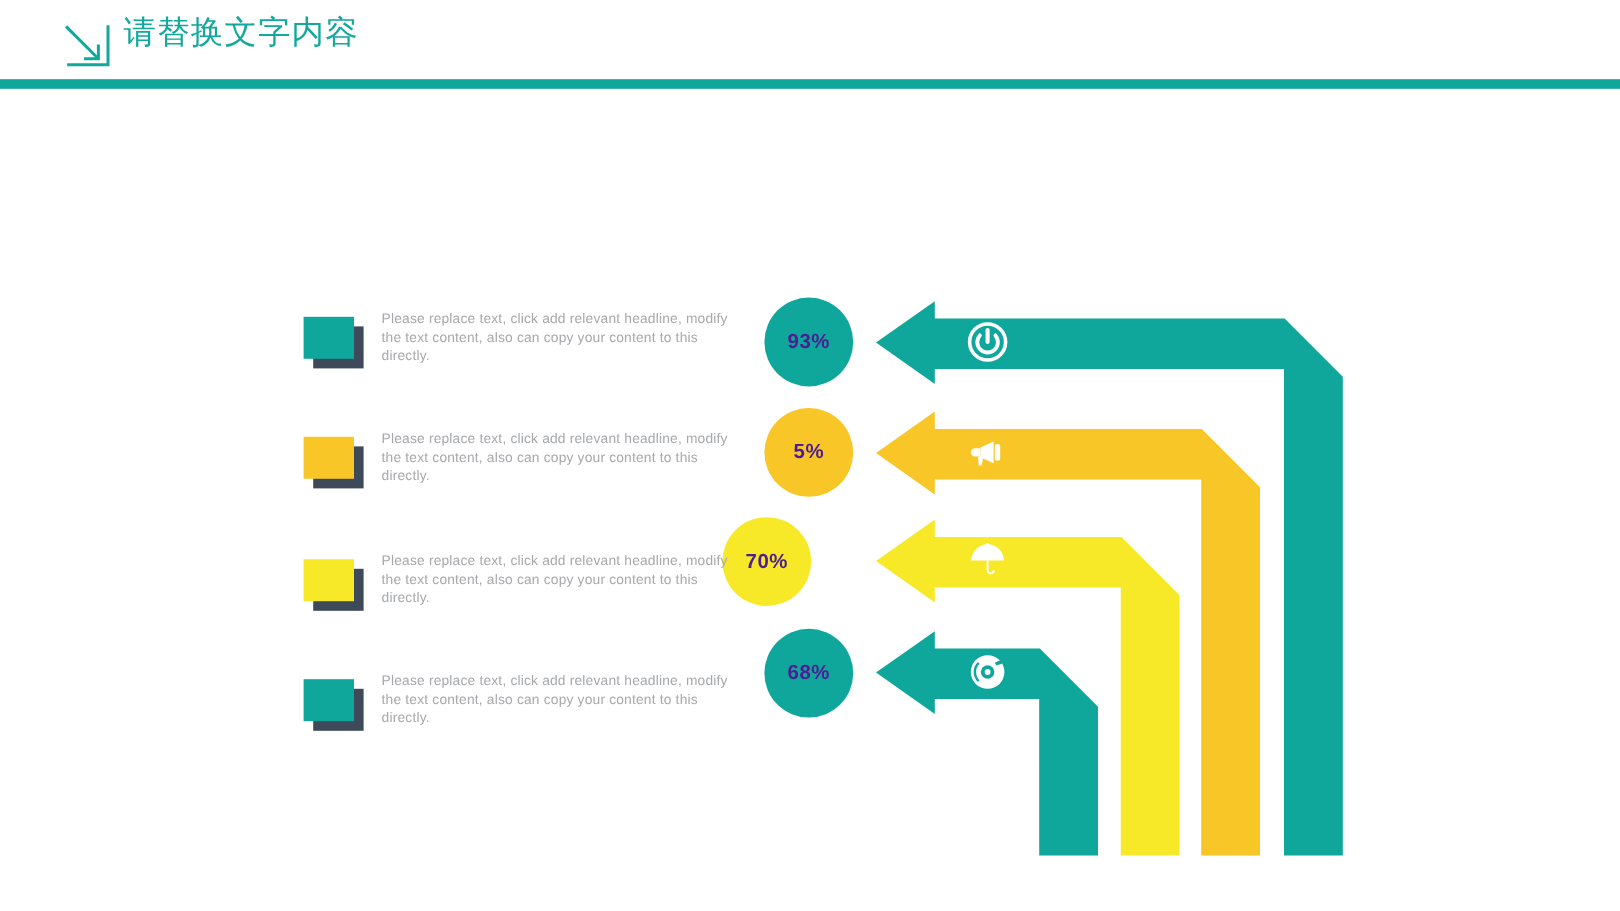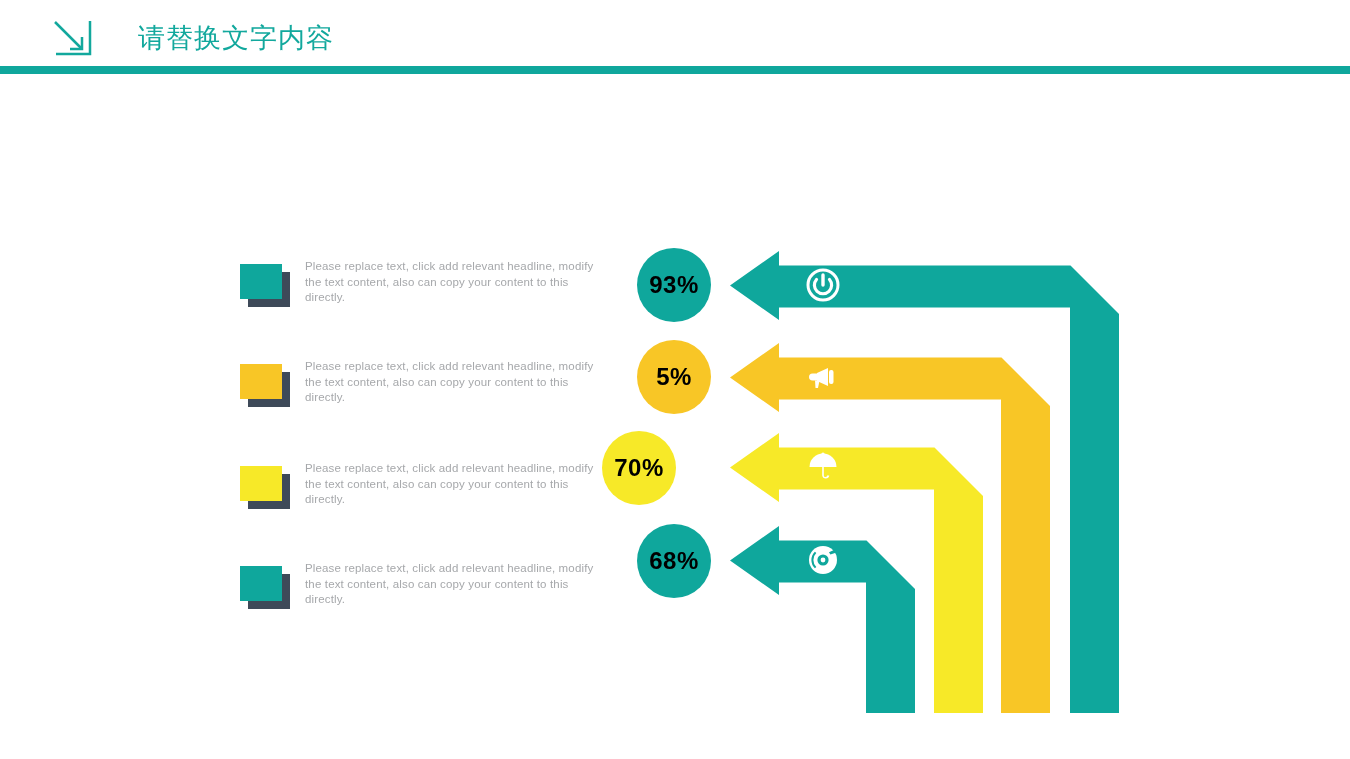--- a/index.html
+++ b/index.html
@@ -29,48 +29,47 @@
   #header-icon {
     position: absolute;
     left: 52px;
     top: 19px;
     width: 42px;
     height: 38px;
   }
   #header-title {
     position: absolute;
     left: 103px;
-    top: 21px;
+    top: 10px;
     font-size: 27px;
     line-height: 34px;
     color: #12A89D;
     letter-spacing: 1px;
     white-space: nowrap;
     font-family: Liberation Serif, serif;
-    margin-left: 35px;
   }
   #header-rule {
     position: absolute;
     left: 0;
     top: 66px;
     width: 1350px;
     height: 8px;
     background: #0FA79C;
   }
 
   
   #text-list {
     position: absolute;
     left: 0; top: 0;
     width: 640px;
     height: 759px;
   }
   .text-row {
     position: absolute;
-    left: 0;
+    left: 13px;
     width: 640px;
     height: 70px;
     padding-left: 40px;
   }
   .swatch-wrap {
     position: absolute;
     left: 240px;
     top: 12px;
     width: 50px;
     height: 46px;
@@ -104,23 +103,23 @@
 
   
   .pct-circle {
     position: absolute;
     width: 74px;
     height: 74px;
     border-radius: 50%;
     display: flex;
     align-items: center;
     justify-content: center;
-    font-size: 24px;
+    font-size: 17px;
     font-weight: bold;
-    color: #000000;
+    color: #4c1d95;
     letter-spacing: 0.5px;
     font-family: "Liberation Sans", sans-serif;
   }
 
   
   #ribbons {
     position: absolute;
     left: 0; top: 0;
     width: 1350px;
     height: 759px;

